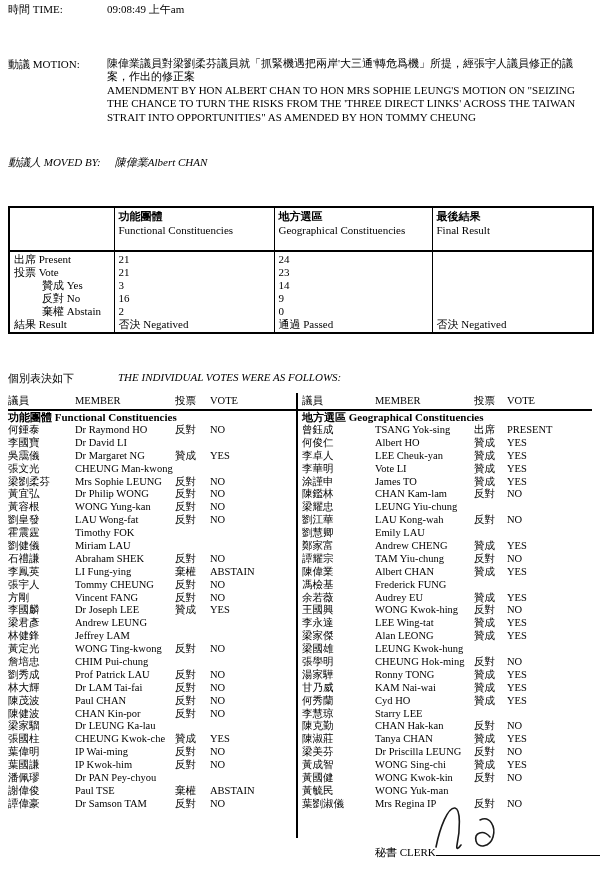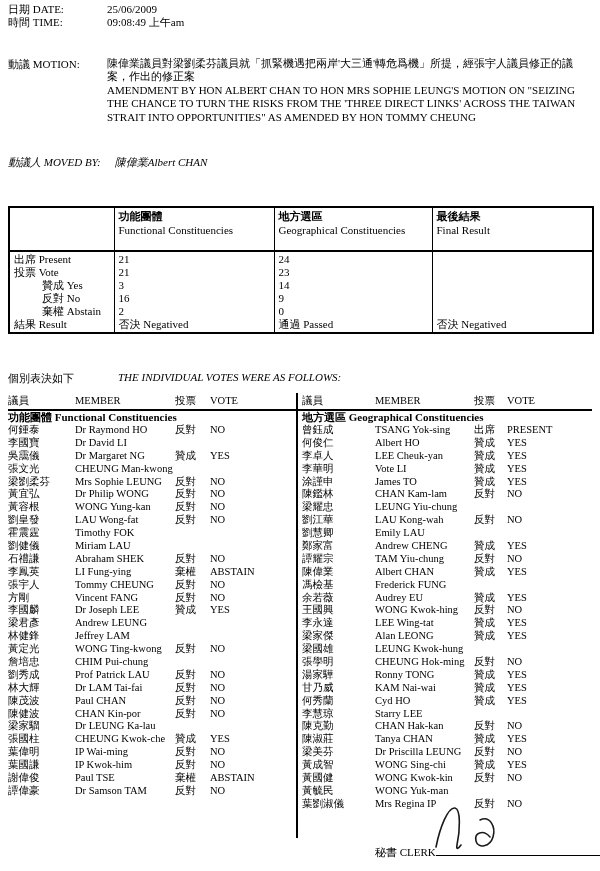--- a/index.html
+++ b/index.html
@@ -48,23 +48,20 @@
   #vdivider{position:absolute;top:393px;left:296px;width:2px;height:445px;background:#000;}
   
   #clerk{position:absolute;top:843px;left:375px;white-space:nowrap;}
   #clerk .sigline{display:inline-block;width:178px;border-bottom:1px solid #000;height:12px;}
   #signature{position:absolute;top:803px;left:428px;}
 </style>
 </head>
 <body>
 
 <div id="meta">
-  <div class="meta-row">
-    <span class="lbl">日期 DATE:</span><span class="val">25/06/2009</span>
-  </div>
   <div class="meta-row">
     <span class="lbl">時間 TIME:</span><span class="val">09:08:49 上午am</span>
   </div>
 </div>
 
 <div id="motion">
   <div class="lbl">動議 MOTION:</div>
   <div class="txt">
     <div>陳偉業議員對梁劉柔芬議員就「抓緊機遇把兩岸'大三通'轉危爲機」所提，經張宇人議員修正的議案，作出的修正案</div>
     <div>AMENDMENT BY HON ALBERT CHAN TO HON MRS SOPHIE LEUNG'S MOTION ON "SEIZING THE CHANCE TO TURN THE RISKS FROM THE 'THREE DIRECT LINKS' ACROSS THE TAIWAN STRAIT INTO OPPORTUNITIES" AS AMENDED BY HON TOMMY CHEUNG</div>
@@ -315,20 +312,26 @@
         <span class="mc vzh">反對</span>
         <span class="mc ven">NO</span>
       </div>
       <div class="mrow">
         <span class="mc zh">葉國謙</span>
         <span class="mc en">IP Kwok-him</span>
         <span class="mc vzh">反對</span>
         <span class="mc ven">NO</span>
       </div>
       <div class="mrow">
+        <span class="mc zh">潘佩璆</span>
+        <span class="mc en">Dr PAN Pey-chyou</span>
+        <span class="mc vzh"></span>
+        <span class="mc ven"></span>
+      </div>
+      <div class="mrow">
         <span class="mc zh">謝偉俊</span>
         <span class="mc en">Paul TSE</span>
         <span class="mc vzh">棄權</span>
         <span class="mc ven">ABSTAIN</span>
       </div>
       <div class="mrow">
         <span class="mc zh">譚偉豪</span>
         <span class="mc en">Dr Samson TAM</span>
         <span class="mc vzh">反對</span>
         <span class="mc ven">NO</span>

